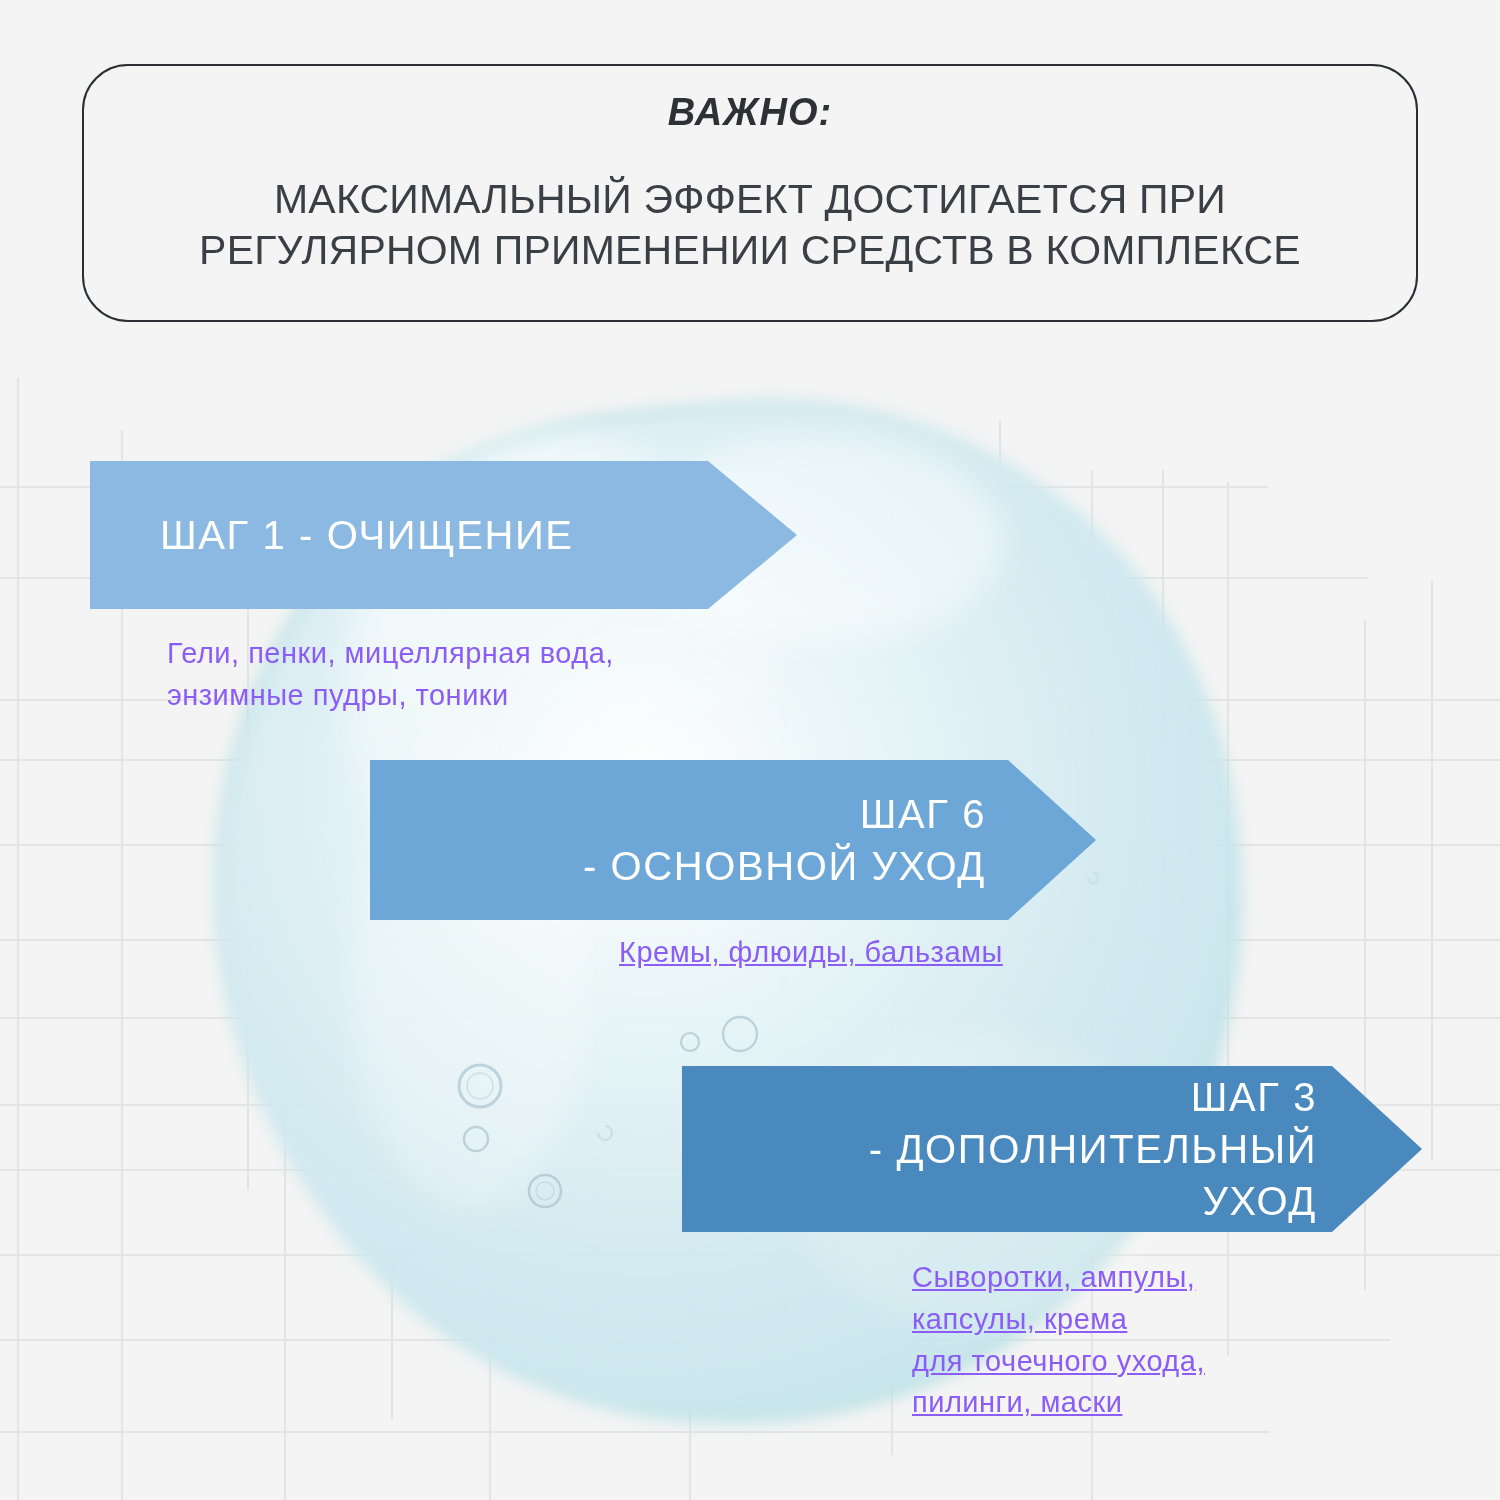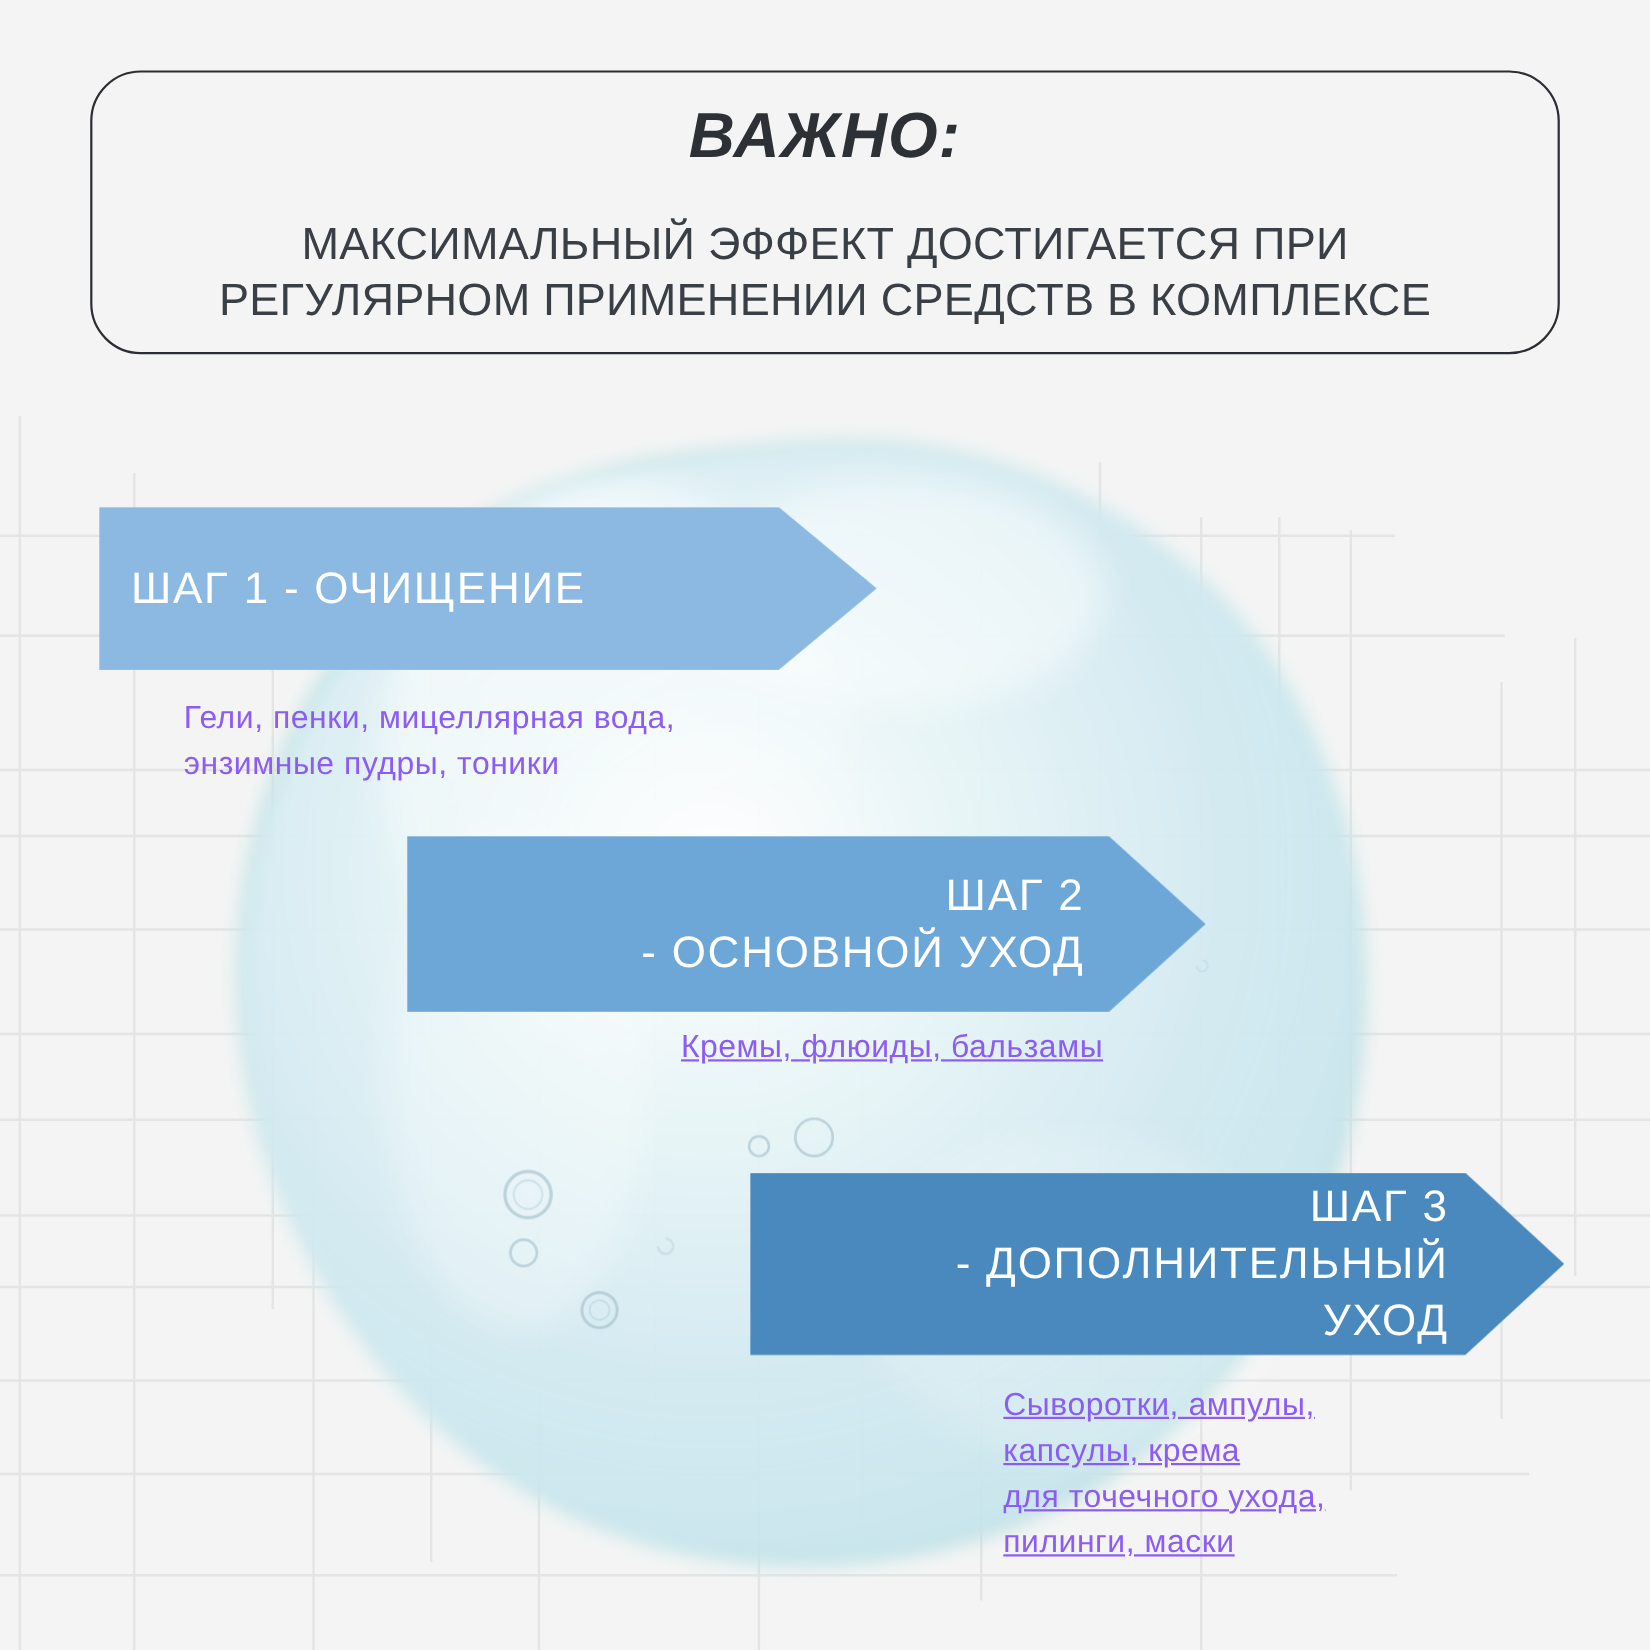--- a/index.html
+++ b/index.html
@@ -24,21 +24,21 @@
     width:1336px;height:258px;
     border:2px solid #2a2d31;
     border-radius:46px;
     background:rgba(244,244,244,0.55);
     box-sizing:border-box;
     display:flex;flex-direction:column;
     align-items:center;justify-content:flex-start;
     padding-top:26px;
   }
   .header-title{
-    font-size:58px;
+    font-size:38px;
     font-style:italic;
     font-weight:bold;
     color:#2d3136;
     letter-spacing:1px;
     line-height:1.1;
     margin:0;
   }
   .header-sub{
     margin:12px;
     margin-top:40px;
@@ -67,21 +67,21 @@
     white-space:pre-line;
     width:100%;
   }
 
   
   .arrow-1{
     left:90px;top:461px;
     width:707px;height:148px;
     background:#8cb9e1;
     clip-path:polygon(0 0, 618px 0, 707px 74px, 618px 148px, 0 148px);
-    padding-left:29px;padding-right:110px;
+    padding-left:70px;padding-right:110px;
   }
   .arrow-1 .arrow-label{text-align:left;}
 
   
   .arrow-2{
     left:370px;top:760px;
     width:726px;height:160px;
     background:#6ca7d7;
     clip-path:polygon(0 0, 638px 0, 726px 80px, 638px 160px, 0 160px);
     padding-left:60px;padding-right:110px;
@@ -230,21 +230,21 @@
 РЕГУЛЯРНОМ ПРИМЕНЕНИИ СРЕДСТВ В КОМПЛЕКСЕ</div>
   </div>
 
   <div class="arrow arrow-1">
     <span class="arrow-label">ШАГ 1 - ОЧИЩЕНИЕ</span>
   </div>
   <div class="caption caption-1">Гели, пенки, мицеллярная вода,
 энзимные пудры, тоники</div>
 
   <div class="arrow arrow-2">
-    <span class="arrow-label">ШАГ 2
+    <span class="arrow-label">ШАГ 6
 - ОСНОВНОЙ УХОД</span>
   </div>
   <div class="caption caption-2">Кремы, флюиды, бальзамы</div>
 
   <div class="arrow arrow-3">
     <span class="arrow-label">ШАГ 3
 - ДОПОЛНИТЕЛЬНЫЙ
 УХОД</span>
   </div>
   <div class="caption caption-3">Сыворотки, ампулы,

